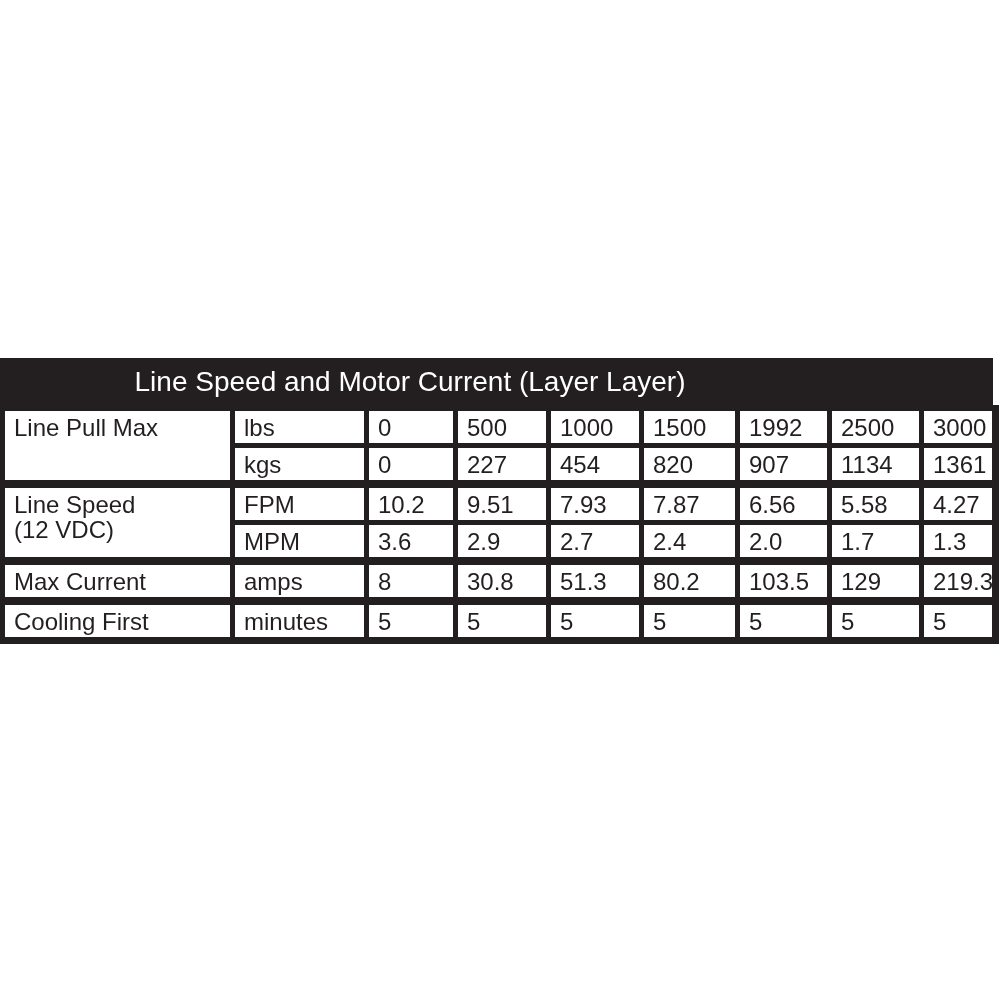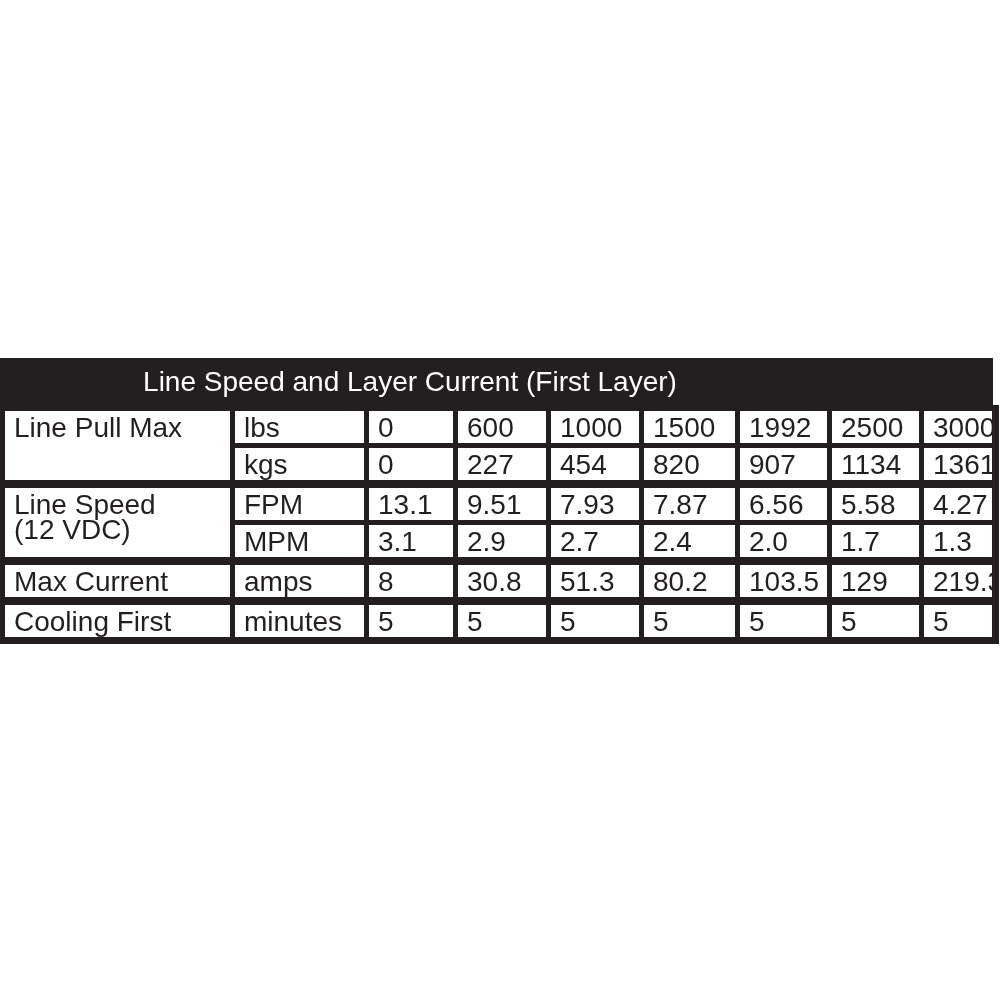--- a/index.html
+++ b/index.html
@@ -46,61 +46,61 @@
     background: var(--ink, #231f20);
     border-top: 6px solid var(--ink, #231f20);
     border-left: 4px solid var(--ink, #231f20);
     border-right: 7px solid var(--ink, #231f20);
     border-bottom: 7px solid var(--ink, #231f20);
   }
   table.spec td {
     background: var(--cell-bg, #ffffff);
     border: 5px solid var(--ink, #231f20);
     color: var(--ink, #231f20);
-    font-size: 28px;
+    font-size: 24px;
     line-height: 25px;
     padding: 4px 6px 3px 9px;
     vertical-align: top;
     overflow: hidden;
     white-space: nowrap;
   }
   tr.group-start td {
     border-top-width: 8px;
   }
   td.label-cell div {
     white-space: nowrap;
   }
 </style>
 </head>
 <body>
 
 <div class="table-wrap">
   <div class="title-bar">
-    <div class="title-text">Line Speed and Layer Current (First Layer)</div>
+    <div class="title-text">Line Speed and Motor Current (Layer Layer)</div>
   </div>
   <table class="spec">
     <colgroup>
       <col style="width:230px">
       <col style="width:134px">
       <col style="width:89px">
       <col style="width:93px">
       <col style="width:93px">
       <col style="width:96px">
       <col style="width:92px">
       <col style="width:92px">
       <col style="width:74px">
     </colgroup>
     <tbody>
         <tr>
           <td rowspan="2" class="label-cell">
             <div>Line Pull Max</div>
           </td>
           <td class="unit-cell">lbs</td>
           <td class="value-cell">0</td>
-          <td class="value-cell">600</td>
+          <td class="value-cell">500</td>
           <td class="value-cell">1000</td>
           <td class="value-cell">1500</td>
           <td class="value-cell">1992</td>
           <td class="value-cell">2500</td>
           <td class="value-cell">3000</td>
         </tr>
         <tr>
           <td class="unit-cell">kgs</td>
           <td class="value-cell">0</td>
           <td class="value-cell">227</td>
@@ -109,31 +109,31 @@
           <td class="value-cell">907</td>
           <td class="value-cell">1134</td>
           <td class="value-cell">1361</td>
         </tr>
         <tr class="group-start">
           <td rowspan="2" class="label-cell">
             <div>Line Speed</div>
             <div>(12 VDC)</div>
           </td>
           <td class="unit-cell">FPM</td>
-          <td class="value-cell">13.1</td>
+          <td class="value-cell">10.2</td>
           <td class="value-cell">9.51</td>
           <td class="value-cell">7.93</td>
           <td class="value-cell">7.87</td>
           <td class="value-cell">6.56</td>
           <td class="value-cell">5.58</td>
           <td class="value-cell">4.27</td>
         </tr>
         <tr>
           <td class="unit-cell">MPM</td>
-          <td class="value-cell">3.1</td>
+          <td class="value-cell">3.6</td>
           <td class="value-cell">2.9</td>
           <td class="value-cell">2.7</td>
           <td class="value-cell">2.4</td>
           <td class="value-cell">2.0</td>
           <td class="value-cell">1.7</td>
           <td class="value-cell">1.3</td>
         </tr>
         <tr class="group-start">
           <td rowspan="1" class="label-cell">
             <div>Max Current</div>

